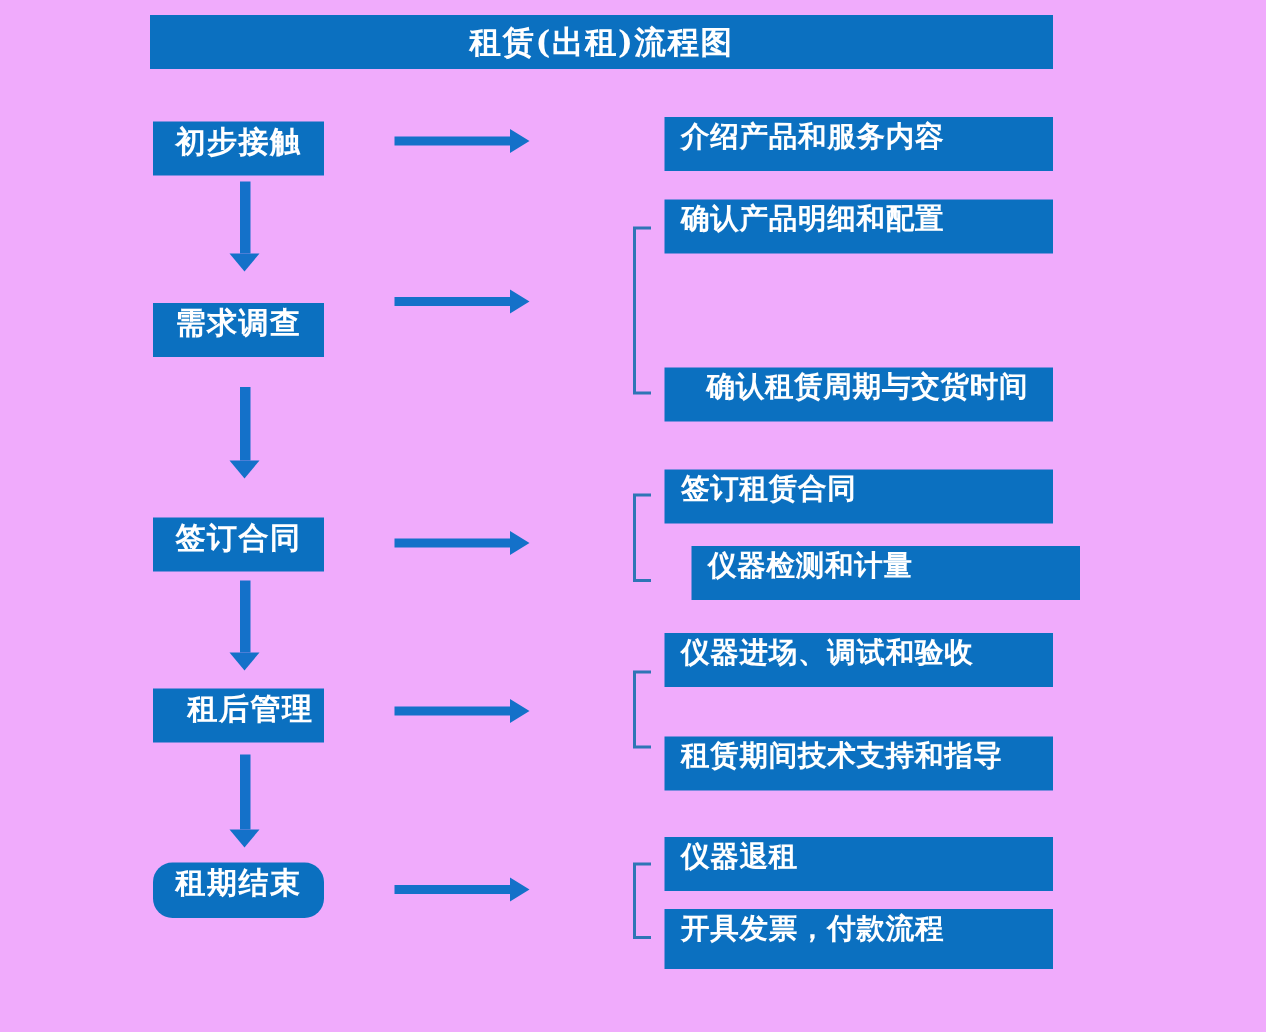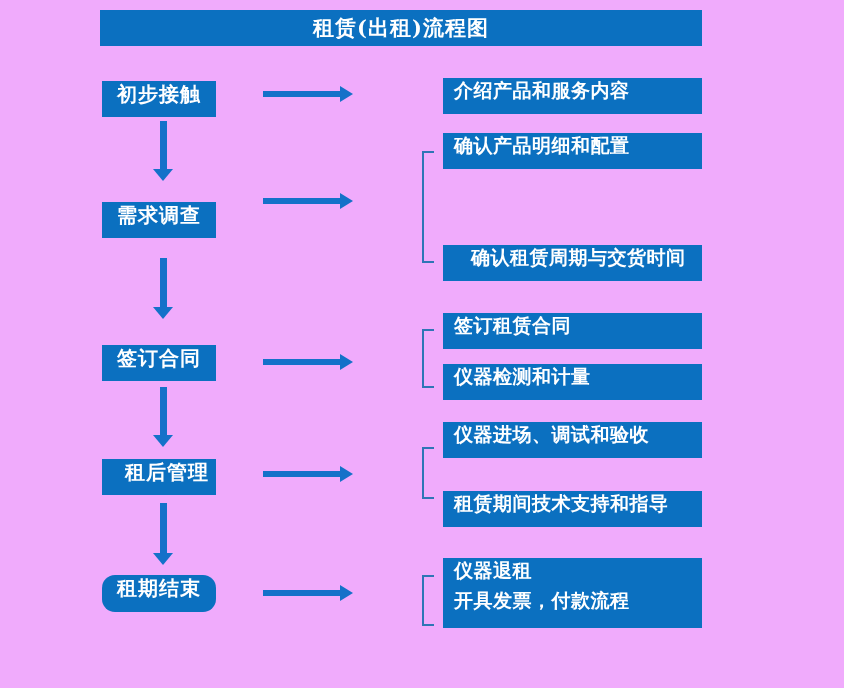--- a/index.html
+++ b/index.html
@@ -26,22 +26,22 @@
   .box {
     position: absolute; background: var(--box-blue); color: var(--box-text);
     display: flex; align-items: flex-start; font-weight: bold; box-sizing: border-box;
   }
   .step   { left: 102px; width: 114px; height: 36px; justify-content: center; font-size: 20px; letter-spacing: 1px; }
   .detail { left: 443px; width: 259px; height: 36px; padding-left: 11px; font-size: 19px; letter-spacing: 0.5px; }
 
   .s1 { top: 81px; }  .s2 { top: 172px; margin-top: 30px; } .s3 { top: 345px; } .s4 { top: 459px; padding-left: 16px; } .s5 { top: 575px; height: 37px; border-radius: 13px; }
 
   .d1 { top: 78px; }  .d2 { top: 133px; } .d3 { top: 186px; } .d4 { top: 245px; padding-left: 28px; }
-  .d5 { top: 313px; } .d6 { top: 364px; } .d7 { top: 422px; } .d8 { top: 491px; }
-  .d9 { top: 558px; } .d10 { top: 588px; height: 40px; }
+  .d5 { top: 313px; } .d6 { top: 364px; margin-left: 18px; } .d7 { top: 422px; } .d8 { top: 491px; }
+  .d9 { top: 558px; } .d10 { top: 606px; height: 40px; }
 
   
   .harrow { position: absolute; left: 263px; width: 90px; height: 16px; }
   .harrow .shaft { position: absolute; left: 0; top: 5px; width: 78px; height: 6px; background: var(--arrow-blue); }
   .harrow .head {
     position: absolute; right: 0; top: 0; width: 0; height: 0;
     border-top: 8px solid transparent; border-bottom: 8px solid transparent;
     border-left: 13px solid var(--arrow-blue);
   }
   .a1 { top: 86px; } .a2 { top: 193px; } .a3 { top: 354px; } .a4 { top: 466px; } .a5 { top: 585px; }

